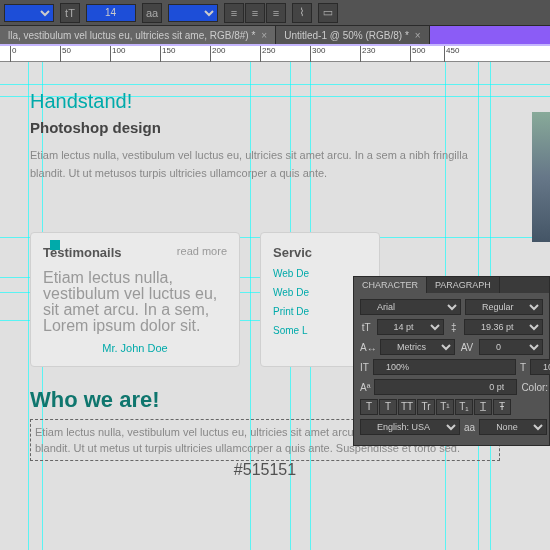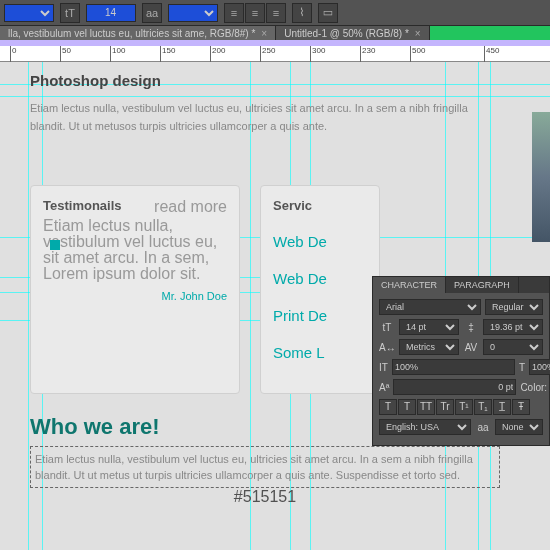--- a/index.html
+++ b/index.html
@@ -2,53 +2,53 @@
 <html><head>
 <meta charset="utf-8">
 <style>
 *{margin:0;padding:0;box-sizing:border-box;font-family:Arial,sans-serif}
 body{background:#4a4a4a;width:550px;height:550px;overflow:hidden;font-size:11px}
 .toolbar{background:#535353;height:26px;display:flex;align-items:center;padding:0 4px;gap:6px;border-bottom:1px solid #2a2a2a}
 .toolbar select,.toolbar input{background:#1d4ed8;color:#ccc;border:1px solid #2a2a2a;font-size:10px;height:18px;padding:0 18px}
 .tb-input{width:50px}
 .tb-icon{width:20px;height:20px;background:#444;border:1px solid #2a2a2a;display:flex;align-items:center;justify-content:center;color:#aaa;font-size:11px}
 .tb-group{display:flex;gap:1px}
-.tabs{background:#22c55e;height:20px;display:flex;border-bottom:6px solid #c4b5fd}
+.tabs{background:#8b5cf6;height:20px;display:flex;border-bottom:2px solid #c4b5fd}
 .tab{background:#555;color:#ccc;padding:2px 8px;font-size:10px;border-right:1px solid #2a2a2a;display:flex;align-items:center;gap:6px}
 .tab.active{background:#666}
 .tab-close{color:#aaa;font-size:10px}
 .ruler-h{background:#fff;height:16px;position:relative;border-bottom:1px solid #888}
 .ruler-h .tick{position:absolute;top:0;height:16px;border-left:1px solid #666;font-size:8px;color:#444;padding-left:1px}
 .canvas-area{position:relative;background:#e0e0e0;height:488px}
 .guide-v{position:absolute;top:0;bottom:0;width:1px;background:#0ff;opacity:.6}
 .guide-h{position:absolute;left:0;right:0;height:1px;background:#0ff;opacity:.6}
 .content{position:absolute;left:30px;top:10px;width:470px}
 .heading{color:#0aa;font-size:20px;font-weight:normal;margin:18px 0 6px}
 .subhead{color:#444;font-size:15px;font-weight:bold;margin-bottom:10px}
 .para{color:#888;font-size:11px;line-height:18px;margin-bottom:10px}
 .handle{width:10px;height:10px;background:#0aa;position:absolute;left:50px;top:178px}
 .cols{display:flex;gap:20px;margin-top:50px}
 .card{background:#eaeaea;border:1px solid #d0d0d0;border-radius:4px;padding:12px;width:210px}
-.card-h{display:flex;justify-content:space-between;margin-bottom:2px}
+.card-h{display:flex;justify-content:space-between;margin-bottom:10px}
 .card-title{color:#555;font-size:13px;font-weight:bold}
-.card-link{color:#999;font-size:16px}
+.card-link{color:#999;font-size:11px}
 .card-body{color:#999;font-size:16px;line-height:16px}
-.attribution{color:#0aa;text-align:right;font-size:11px;margin-top:8px}
-.svc{color:#0aa;font-size:15px;margin:20px 0}
+.attribution{color:#0aa;text-align:center;font-size:11px;margin-top:8px}
+.svc{color:#0aa;font-size:10px;margin:8px 0}
 .who{color:#0f766e;font-size:22px;margin-top:20px}
 .who-text{color:#888;font-size:11px;line-height:16px;border:1px dashed #666;padding:4px;margin-top:6px}
 .colorcode{color:#515151;font-size:16px;text-align:center;margin-top:0}
 .img-strip{position:absolute;right:0;top:50px;width:18px;height:130px;background:linear-gradient(#8a9,#678,#456)}
-.char-panel{position:absolute;right:0;top:214px;width:178px;background:#535353;border:1px solid #2a2a2a;font-size:10px;color:#ccc;z-index:10}
+.char-panel{position:absolute;right:0;top:214px;width:197px;background:#535353;border:1px solid #2a2a2a;font-size:10px;color:#ccc;z-index:10}
 .panel-tabs{display:flex;background:#3a3a3a}
 .panel-tab{padding:3px 8px;border-right:1px solid #2a2a2a;font-size:9px}
 .panel-tab.active{background:#535353}
 .panel-body{padding:6px}
 .panel-row{display:flex;gap:4px;margin-bottom:4px;align-items:center}
-.panel-row select,.panel-row input{background:#3a3a3a;color:#ccc;border:1px solid #2a2a2a;font-size:9px;height:16px;flex:1;padding:0 2px}
+.panel-row select,.panel-row input{background:#3a3a3a;color:#ccc;border:1px solid #2a2a2a;font-size:9px;height:16px;flex:1;padding:0 12px}
 .p-icon{width:16px;text-align:center;font-size:10px}
 .style-btns{display:flex;gap:1px;margin:4px 0}
 .style-btn{width:18px;height:16px;background:#444;border:1px solid #2a2a2a;text-align:center;font-size:10px;line-height:14px}
 </style>
 </head>
 <body>
 
 <div class="toolbar">
   <select class="tb-input"><option>gular</option></select>
   <span class="tb-icon">tT</span>
@@ -78,21 +78,21 @@
 <div class="ruler-h">
   <div class="tick" style="left:10px">0</div>
   <div class="tick" style="left:60px">50</div>
   <div class="tick" style="left:110px">100</div>
   <div class="tick" style="left:160px">150</div>
   <div class="tick" style="left:210px">200</div>
   <div class="tick" style="left:260px">250</div>
   <div class="tick" style="left:310px">300</div>
   <div class="tick" style="left:360px">230</div>
   <div class="tick" style="left:410px">500</div>
-  <div class="tick" style="left:484px">450</div>
+  <div class="tick" style="left:444px">450</div>
 </div>
 
 <div class="canvas-area">
   <div class="guide-v" style="left:28px"></div>
   <div class="guide-v" style="left:42px"></div>
   <div class="guide-v" style="left:250px"></div>
   <div class="guide-v" style="left:290px"></div>
   <div class="guide-v" style="left:310px"></div>
   <div class="guide-v" style="left:445px"></div>
   <div class="guide-v" style="left:478px"></div>
@@ -100,20 +100,21 @@
   <div class="guide-h" style="top:22px"></div>
   <div class="guide-h" style="top:34px"></div>
   <div class="guide-h" style="top:175px"></div>
   <div class="guide-h" style="top:215px"></div>
   <div class="guide-h" style="top:230px"></div>
   <div class="guide-h" style="top:258px"></div>
 
   <div class="img-strip"></div>
 
   <div class="content">
+    <h1 class="heading">Handstand!</h1>
     <div class="subhead">Photoshop design</div>
     <p class="para">Etiam lectus nulla, vestibulum vel luctus eu, ultricies sit amet arcu. In a sem a nibh fringilla blandit. Ut ut metusos turpis ultricies ullamcorper a quis ante.</p>
 
     <div class="cols">
       <div class="card">
         <div class="card-h">
           <span class="card-title">Testimonails</span>
           <span class="card-link">read more</span>
         </div>
         <div class="card-body">Etiam lectus nulla, vestibulum vel luctus eu, sit amet arcu. In a sem, Lorem ipsum dolor sit.</div>

